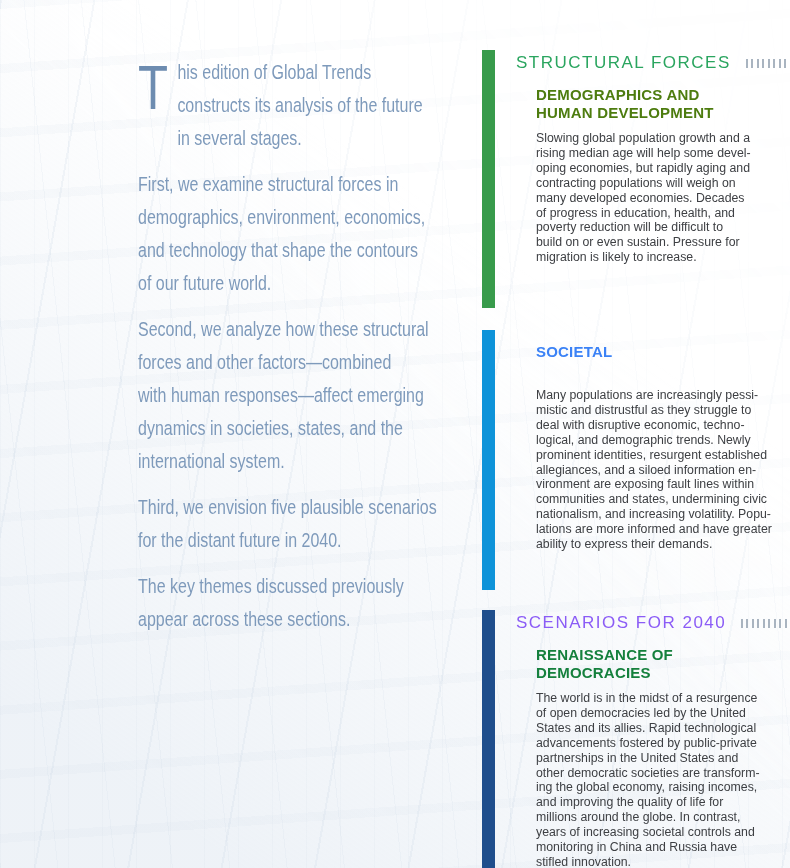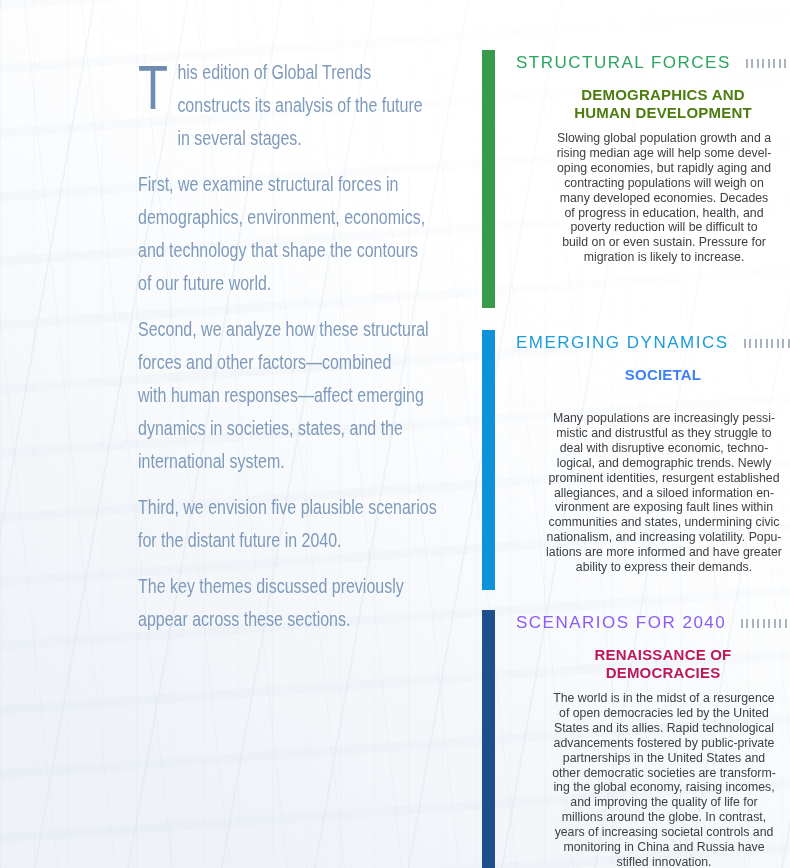--- a/index.html
+++ b/index.html
@@ -54,21 +54,21 @@
   
   .sec { position: absolute; left: 482px; width: 308px; }
   .sec-1 { top: 50px;  height: 258px; }
   .sec-2 { top: 330px; height: 260px; }
   .sec-3 { top: 610px; height: 258px; }
   .bar { position: absolute; left: 0; top: 0; width: 13px; height: 100%; }
   .sec-1 .bar { background: #389b4b; }
   .sec-2 .bar { background: #0e93d9; }
   .sec-3 .bar { background: #1f4e8c; }
 
-  .content { margin-left: 34px; text-align: center; }
+  .content { margin-left: 34px; }
   .titlerow { display: flex; align-items: center; height: 20px; padding-top: 3px; }
   .sec h2 {
     margin: 0;
     font-size: 17px;
     font-weight: normal;
     letter-spacing: 1.5px;
     white-space: nowrap;
   }
   .sec-1 h2 { color: #2aa55f; }
   .sec-2 h2 { color: #1d9cd9; }
@@ -83,21 +83,21 @@
     margin: 13px 0 0 20px;
     min-height: 36px;
     font-size: 15px;
     line-height: 17.5px;
     font-weight: bold;
     white-space: pre-line;
     letter-spacing: 0.2px;
   }
   .sec-1 h3 { color: #4d7c0f; }
   .sec-2 h3 { color: #3b82f6; }
-  .sec-3 h3 { color: #be185d; }
+  .sec-3 h3 { color: #15803d; }
   .sec .body {
     margin: 9px 0 0 20px;
     width: 256px;
     font-size: 12.3px;
     line-height: 14.9px;
     color: #3e4044;
     white-space: pre-line;
   }
 </style>
 </head>
@@ -142,24 +142,20 @@
 of progress in education, health, and
 poverty reduction will be difficult to
 build on or even sustain. Pressure for
 migration is likely to increase.</p>
     </div>
   </section>
 
   <section class="sec sec-2">
     <div class="bar"></div>
     <div class="content">
-      <div class="titlerow">
-        <h2>EMERGING DYNAMICS</h2>
-        <div class="ticks"></div>
-      </div>
       <h3>SOCIETAL</h3>
       <p class="body">Many populations are increasingly pessi-
 mistic and distrustful as they struggle to
 deal with disruptive economic, techno-
 logical, and demographic trends. Newly
 prominent identities, resurgent established
 allegiances, and a siloed information en-
 vironment are exposing fault lines within
 communities and states, undermining civic
 nationalism, and increasing volatility. Popu-

